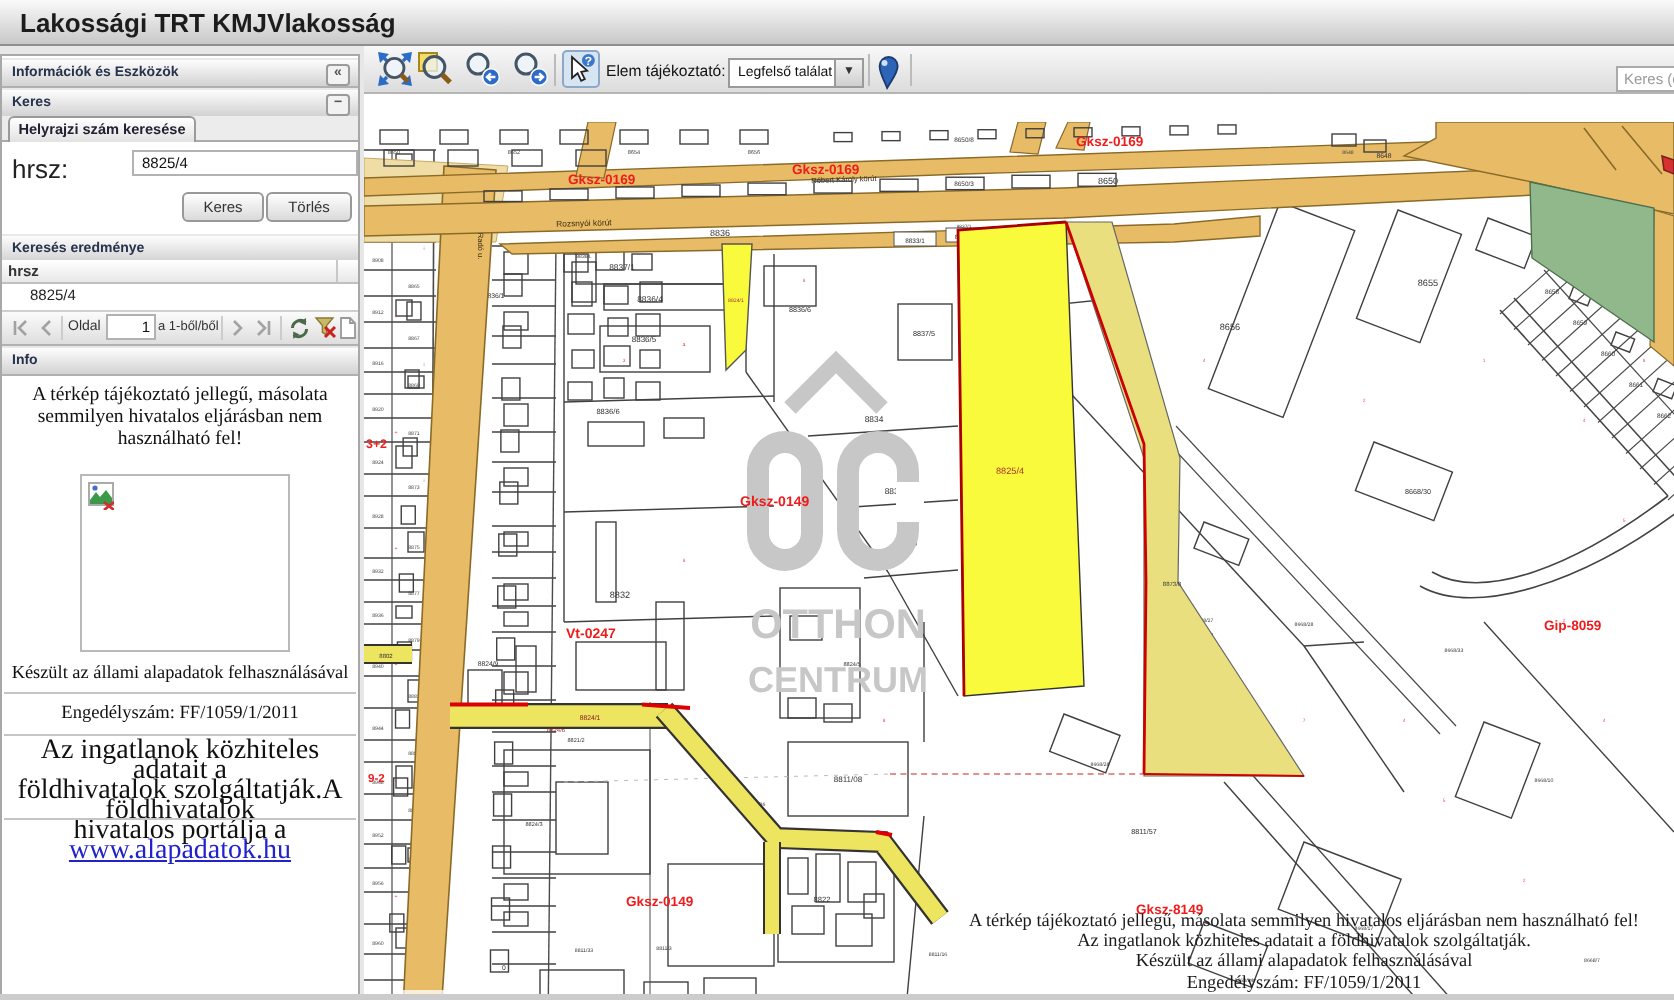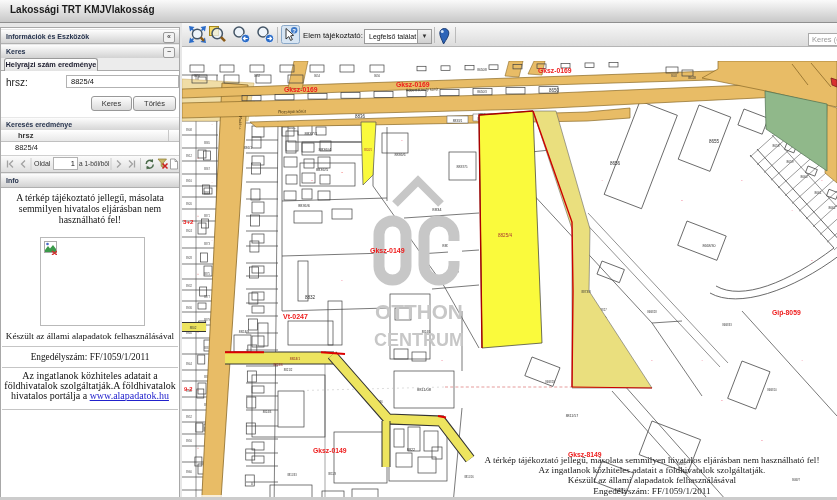--- a/index.html
+++ b/index.html
@@ -10,40 +10,40 @@
   .hdr span { padding-left:5px; }
   .tool { position:absolute; right:4px; top:2px; width:10px; height:9px; border:1px solid #9a9a9a;
     background:#f2f2f2; font-size:7px; line-height:8px; text-align:center; color:#555; border-radius:2px;}
   .btn { position:absolute; height:13px; border:1px solid #989898; border-radius:3px;
     background:linear-gradient(#fefefe,#dadada); font-size:7.5px; color:#333; text-align:center; line-height:13px; }
   .serif { font-family:"Liberation Serif", serif; }
 </style></head>
 <body>
 
 <div class="abs" style="left:0;top:0;width:837px;height:22px;background:linear-gradient(#fafafa,#c8c8c8);border-bottom:1px solid #8f8f8f;">
-  <div class="abs" style="left:10px;top:4px;font-size:10px;font-weight:bold;color:#1c1c1c;">Lakossági TRT KMJVlakosság</div>
+  <div class="abs" style="left:10px;top:4px;font-size:13px;font-weight:bold;color:#1c1c1c;">Lakossági TRT KMJVlakosság</div>
 </div>
 
 <div class="abs" style="left:0;top:23px;width:182px;height:477px;background:#e7e7e7;"></div>
 <div class="abs" style="left:1px;top:28px;width:178px;height:469px;background:#fff;border:0;outline:1px solid #a8a8a8;"></div>
 
 <div class="hdr" style="top:29px;"><span>Információk és Eszközök</span><div class="tool">«</div></div>
 <div class="hdr" style="top:44px;"><span>Keres</span><div class="tool" style="line-height:7px;">−</div></div>
 
 <div class="abs" style="left:1px;top:58px;width:178px;height:12px;background:#ececec;border-bottom:1px solid #aaa;"></div>
-<div class="abs" style="left:4px;top:58px;width:92px;height:12px;background:linear-gradient(#ffffff,#e2e2e2);border:1px solid #9a9a9a;border-bottom:none;border-radius:3px 3px 0 0;font-size:7.3px;font-weight:bold;color:#223;text-align:center;line-height:12px;">Helyrajzi szám eredménye</div>
-
-<div class="abs" style="left:6px;top:77px;font-size:10px;color:#222;">hrsz:</div>
+<div class="abs" style="left:4px;top:58px;width:92px;height:12px;background:linear-gradient(#ffffff,#e2e2e2);border:1px solid #9a9a9a;border-bottom:none;border-radius:3px 3px 0 0;font-size:7.3px;font-weight:bold;color:#223;text-align:center;line-height:12px;">Helyrajzi szám keresése</div>
+
+<div class="abs" style="left:6px;top:77px;font-size:13px;color:#222;">hrsz:</div>
 <div class="abs" style="left:66px;top:75px;width:107px;height:11px;border:1px solid #b2b2b2;background:#fff;font-size:7.5px;color:#111;line-height:11px;padding-left:4px;">8825/4</div>
 <div class="btn" style="left:91px;top:96px;width:39px;">Keres</div>
 <div class="btn" style="left:133px;top:96px;width:41px;">Törlés</div>
 
 <div class="hdr" style="top:117px;"><span>Keresés eredménye</span></div>
 
-<div class="abs" style="left:1px;top:130px;width:178px;height:11px;background:linear-gradient(#ffffff,#e8e8e8);border-bottom:1px solid #c0c0c0;font-size:7.5px;font-weight:bold;color:#333;line-height:11px;"><span style="padding-left:17px;">hrsz</span></div>
+<div class="abs" style="left:1px;top:130px;width:178px;height:11px;background:linear-gradient(#ffffff,#e8e8e8);border-bottom:1px solid #c0c0c0;font-size:7.5px;font-weight:bold;color:#333;line-height:11px;"><span style="padding-left:3px;">hrsz</span></div>
 <div class="abs" style="left:168px;top:130px;width:1px;height:11px;background:#c8c8c8;"></div>
 <div class="abs" style="left:1px;top:142px;width:178px;height:12px;background:#fff;font-size:7.5px;color:#222;line-height:12px;"><span style="padding-left:14px;">8825/4</span></div>
 
 <div class="abs" style="left:1px;top:155px;width:178px;height:16px;background:linear-gradient(#fbfbfb,#dedede);border-top:1px solid #d0d0d0;border-bottom:1px solid #b0b0b0;"></div>
 <svg width="178" height="16" style="position:absolute;left:1px;top:156px" viewBox="0 0 178 16">
 <g stroke="#a2a2a2" stroke-width="1.3" fill="none">
 <path d="M 6.5,4.5 L 6.5,11.5 M 12,4.5 L 8.5,8 L 12,11.5"></path>
 <path d="M 24,4.5 L 20.5,8 L 24,11.5"></path>
 </g>
 <line x1="30" y1="2" x2="30" y2="14" stroke="#ccc"></line>
@@ -78,21 +78,21 @@
 <svg width="13" height="14" style="position:absolute;left:44px;top:241px" viewBox="0 0 13 14">
 <rect x="0.5" y="0.5" width="12" height="11" fill="#fff" stroke="#aaa"></rect>
 <path d="M 1,9 L 4,5 L 6,7.5 L 9,4 L 12,8 L 12,11 L 1,11 Z" fill="#3a9a4a"></path>
 <circle cx="3.5" cy="3" r="1.3" fill="#4a6ac8"></circle>
 <path d="M 8,10 L 13,14 M 13,10 L 8,14" stroke="#d03030" stroke-width="1.4"></path>
 </svg>
 <div class="abs serif" style="left:2px;top:331px;width:176px;font-size:9.2px;color:#111;text-align:center;">Készült az állami alapadatok felhasználásával</div>
 <div class="abs" style="left:2px;top:346px;width:176px;height:1px;background:#c5c5c5;"></div>
 <div class="abs serif" style="left:2px;top:352px;width:176px;font-size:9.3px;color:#111;text-align:center;">Engedélyszám: FF/1059/1/2011</div>
 <div class="abs" style="left:2px;top:367px;width:176px;height:1px;background:#c5c5c5;"></div>
-<div class="abs serif" style="left:2px;top:371px;width:176px;font-size:10px;color:#111;text-align:center;line-height:10px;">Az ingatlanok közhiteles adatait a<br>földhivatalok szolgáltatják.A földhivatalok<br>hivatalos portálja a <span style="color:#2222cc;text-decoration:underline;">www.alapadatok.hu</span></div>
+<div class="abs serif" style="left:2px;top:371px;width:176px;font-size:14px;color:#111;text-align:center;line-height:10px;">Az ingatlanok közhiteles adatait a<br>földhivatalok szolgáltatják.A földhivatalok<br>hivatalos portálja a <span style="color:#2222cc;text-decoration:underline;">www.alapadatok.hu</span></div>
 <div class="abs" style="left:2px;top:409px;width:176px;height:1px;background:#c5c5c5;"></div>
 
 <div class="abs" style="left:182px;top:23px;width:655px;height:23px;background:linear-gradient(#f8f8f8,#dcdcdc);border-bottom:1px solid #b5b5b5;"></div>
 
 <svg width="270" height="22" style="position:absolute;left:188px;top:24px" viewBox="0 0 270 22">
   <g transform="translate(1,2)">
     <g stroke="#2b6cc8" stroke-width="1.6">
       <line x1="1.5" y1="1.5" x2="4.5" y2="4.5"></line>
         <line x1="15.5" y1="1.5" x2="12.5" y2="4.5"></line>
       <line x1="1.5" y1="15.5" x2="4.5" y2="12.5"></line>

